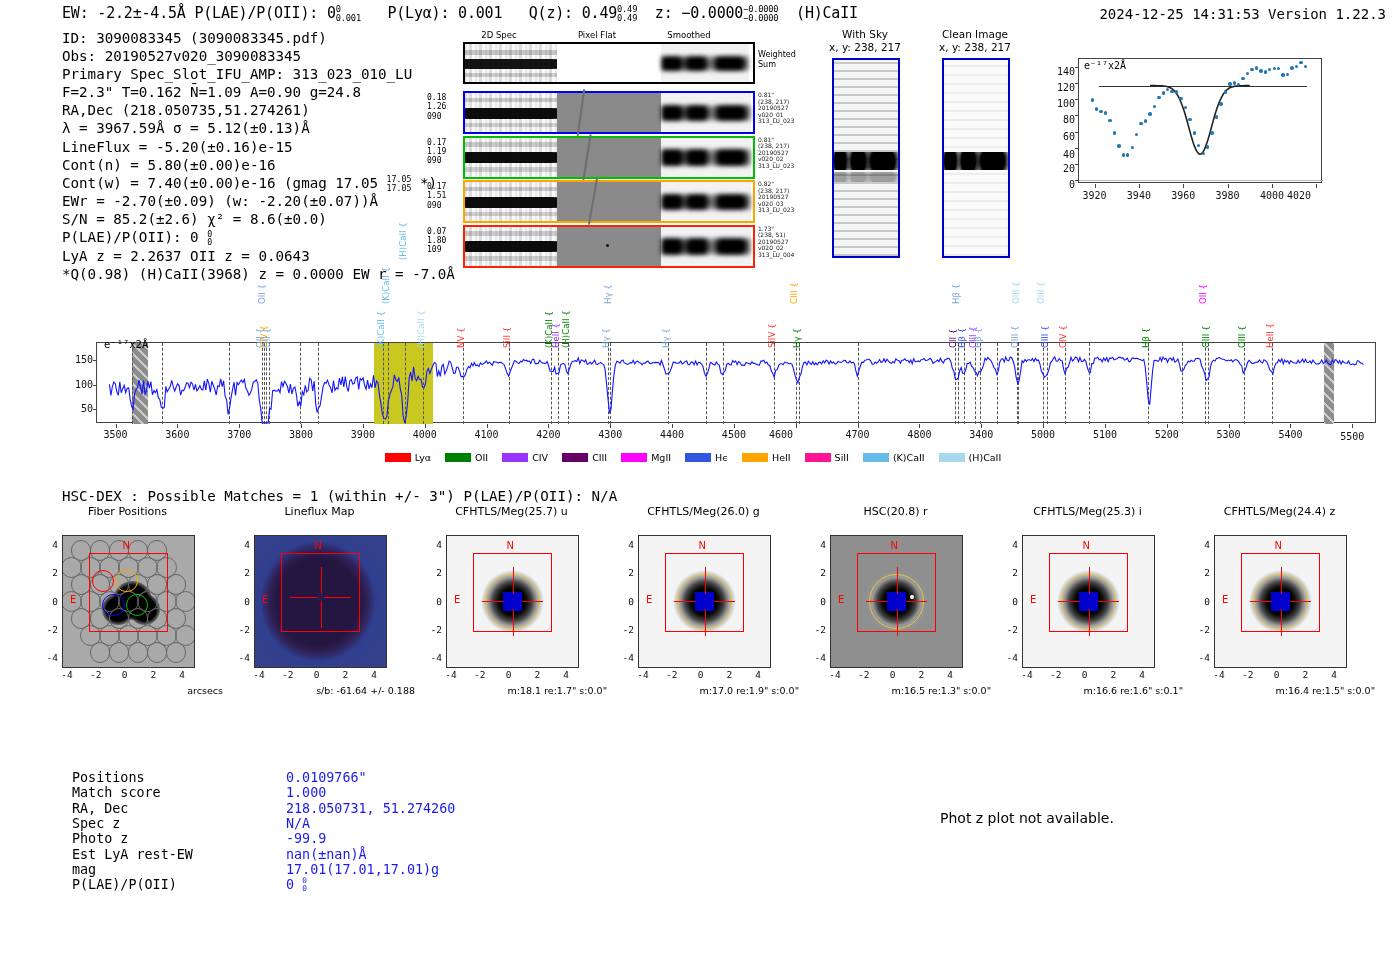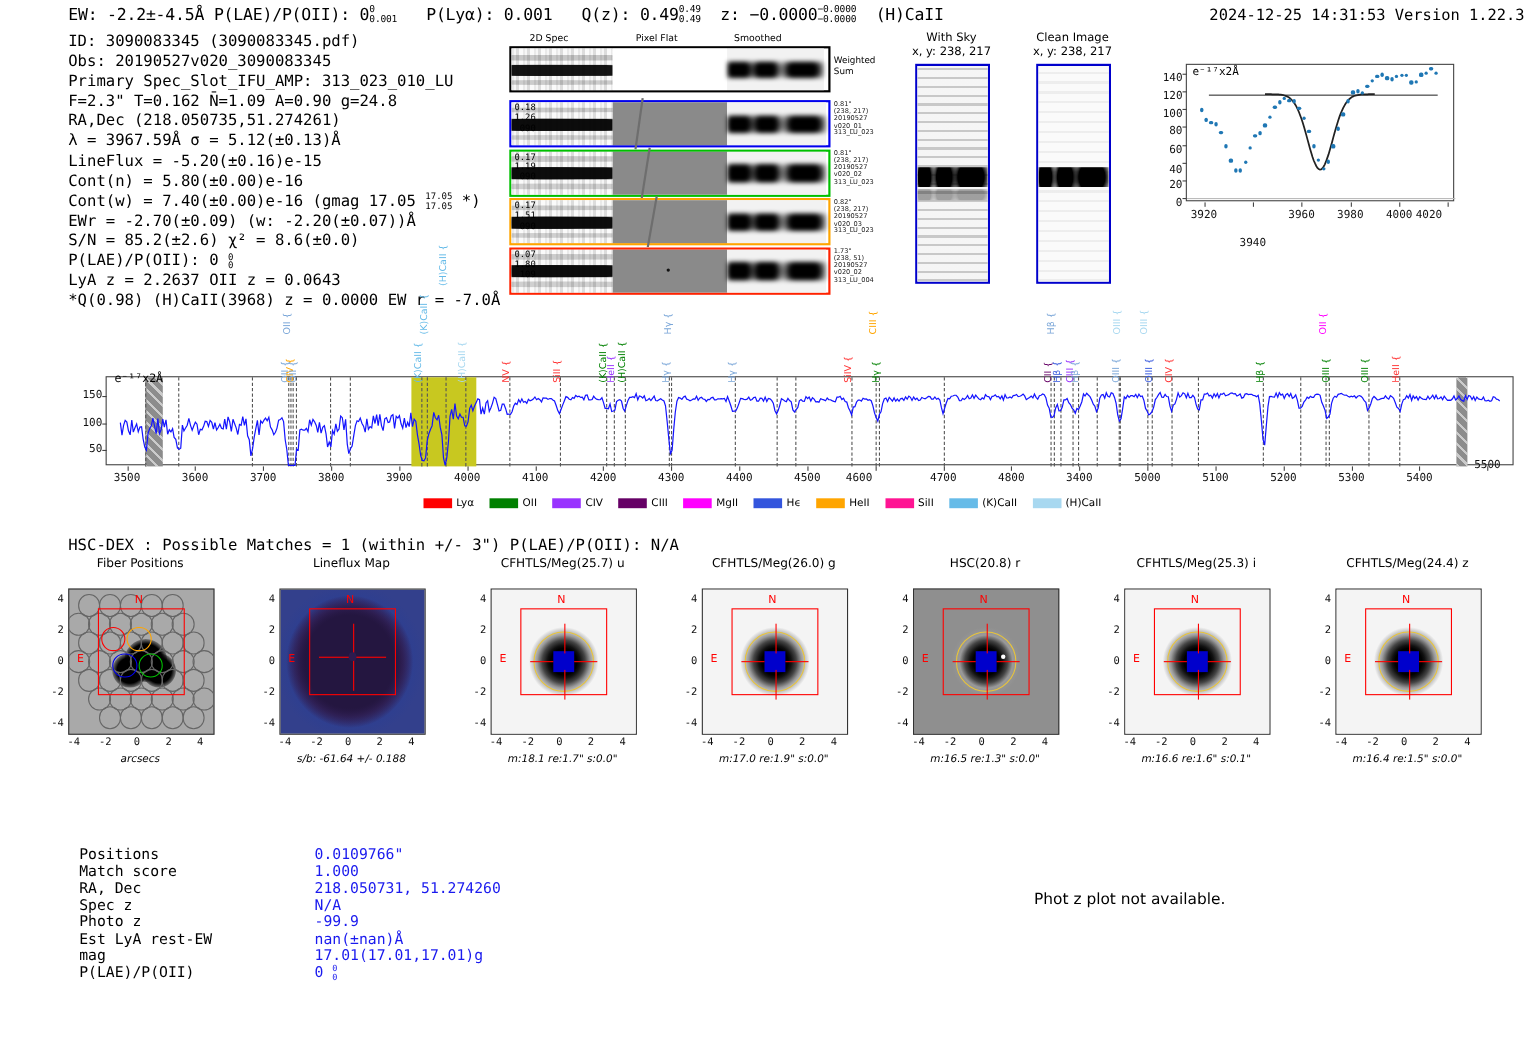--- a/index.html
+++ b/index.html
@@ -30,21 +30,21 @@
      radial-gradient(ellipse 80% 120% at 72% 50%,#000 0%,#000 46%,rgba(0,0,0,0) 78%);}
   .flatpane{background:#8a8a8a;}
   .flatpane.white{background:#fff;}
   .smoothpane{background:#f2f2f2;}
   .smear{position:absolute;left:0;right:0;background:
      radial-gradient(ellipse 22% 130% at 12% 50%,#000 0%,#000 45%,rgba(0,0,0,0) 85%),
      radial-gradient(ellipse 22% 130% at 40% 50%,#000 0%,#000 45%,rgba(0,0,0,0) 85%),
      radial-gradient(ellipse 30% 130% at 78% 50%,#000 0%,#000 48%,rgba(0,0,0,0) 88%);
      filter:blur(2px);}
   .sidelbl{position:absolute;font-size:6px;line-height:6.6px;color:#222;white-space:pre;}
-  .leftlbl{position:absolute;font-size:8px;line-height:9.4px;text-align:right;white-space:pre;margin-left:28px;}
+  .leftlbl{position:absolute;font-size:8px;line-height:9.4px;text-align:left;white-space:pre;}
 
   
   .imgtitle{position:absolute;font-size:10.5px;text-align:center;}
   .skybox{position:absolute;border:2px solid #0000cc;box-sizing:border-box;}
   .skyfill{width:100%;height:100%;position:relative;overflow:hidden;background:#fafafa;}
   .skyrows{position:absolute;inset:0;background:
     repeating-linear-gradient(0deg,rgba(0,0,0,.20) 0 2px,rgba(0,0,0,.02) 2px 8px);}
   .skyrows.faint{background:repeating-linear-gradient(0deg,rgba(0,0,0,.05) 0 2px,rgba(0,0,0,0) 2px 9px);}
   .skyband{position:absolute;left:0;right:0;background:
      radial-gradient(ellipse 18% 140% at 10% 50%,#000 0%,#000 50%,rgba(0,0,0,0) 90%),
@@ -69,22 +69,22 @@
   .hlband{position:absolute;background:#c8c820;}
   .emlbl{position:absolute;font-size:8.6px;white-space:nowrap;
      transform-origin:left bottom;transform:rotate(-90deg);}
   .legend-item{display:flex;align-items:center;gap:4px;margin-right:14px;}
   .legend-sw{width:26px;height:9px;display:inline-block;}
   .legend-tx{font-size:9.5px;font-family:"DejaVu Sans","Liberation Sans",sans-serif;}
 
   
   .cut-title{position:absolute;font-size:11px;text-align:center;
      font-family:"DejaVu Sans","Liberation Sans",sans-serif;}
-  .cut-foot{position:absolute;font-size:9.5px;text-align:center;
-     font-family:"DejaVu Sans","Liberation Sans",sans-serif;font-style:italic;}
+  .cut-foot{position:absolute;font-size:9.5px;text-align:right;
+     font-family:"DejaVu Sans","Liberation Sans",sans-serif;}
   .cut-img{position:absolute;overflow:hidden;}
   .redbox{position:absolute;border:1.4px solid #ff0000;box-sizing:border-box;}
   .redtick{position:absolute;background:#ff0000;}
   .nlbl,.elbl{position:absolute;color:#ff0000;font-size:10px;
      font-family:"DejaVu Sans","Liberation Sans",sans-serif;}
   .blob{position:absolute;border-radius:50%;}
   .circ{position:absolute;border-radius:50%;box-sizing:border-box;}
 
   
   #btable{top:770px;left:72px;font-size:13.4px;line-height:15.3px;}
@@ -247,21 +247,21 @@
       <div class="tickl mono" style="left: -36px; top: 55.4516px; width: 32px;">80</div>
       <div class="tickmark" style="left: -4px; top: 56.4516px; width: 4px; height: 1px;"></div>
       <div class="tickl mono" style="left: -36px; top: 39.3226px; width: 32px;">100</div>
       <div class="tickmark" style="left: -4px; top: 40.3226px; width: 4px; height: 1px;"></div>
       <div class="tickl mono" style="left: -36px; top: 23.1935px; width: 32px;">120</div>
       <div class="tickmark" style="left: -4px; top: 24.1935px; width: 4px; height: 1px;"></div>
       <div class="tickl mono" style="left: -36px; top: 7.06452px; width: 32px;">140</div>
       <div class="tickmark" style="left: -4px; top: 8.06452px; width: 4px; height: 1px;"></div>
       <div class="tickb mono" style="left: -6.47273px; top: 131px; width: 44px;">3920</div>
       <div class="tickmark" style="left: 15.5273px; top: 125px; width: 1px; height: 4px;"></div>
-      <div class="tickb mono" style="left: 37.8909px; top: 131px; width: 44px; margin-top: 26px;">3940</div>
+      <div class="tickb mono" style="left: 37.8909px; top: 131px; width: 44px;">3940</div>
       <div class="tickmark" style="left: 59.8909px; top: 125px; width: 1px; height: 4px;"></div>
       <div class="tickb mono" style="left: 82.2545px; top: 131px; width: 44px;">3960</div>
       <div class="tickmark" style="left: 104.255px; top: 125px; width: 1px; height: 4px;"></div>
       <div class="tickb mono" style="left: 126.618px; top: 131px; width: 44px;">3980</div>
       <div class="tickmark" style="left: 148.618px; top: 125px; width: 1px; height: 4px;"></div>
       <div class="tickb mono" style="left: 170.982px; top: 131px; width: 44px;">4000</div>
       <div class="tickmark" style="left: 192.982px; top: 125px; width: 1px; height: 4px;"></div>
       <div class="tickb mono" style="left: 198px; top: 131px; width: 44px;">4020</div>
       <div class="tickmark" style="left: 237.345px; top: 125px; width: 1px; height: 4px;"></div>
       <div class="contline" style="left: 19.9636px; top: 26.6129px; width: 208.509px;"></div>
@@ -366,21 +366,21 @@
       <div class="tickb mono" style="left: 922.087px; top: 86px; width: 48px;">5000</div>
       <div class="tickmark" style="left: 946.087px; top: 81px; width: 1px; height: 4px;"></div>
       <div class="tickb mono" style="left: 983.923px; top: 86px; width: 48px;">5100</div>
       <div class="tickmark" style="left: 1007.92px; top: 81px; width: 1px; height: 4px;"></div>
       <div class="tickb mono" style="left: 1045.76px; top: 86px; width: 48px;">5200</div>
       <div class="tickmark" style="left: 1069.76px; top: 81px; width: 1px; height: 4px;"></div>
       <div class="tickb mono" style="left: 1107.59px; top: 86px; width: 48px;">5300</div>
       <div class="tickmark" style="left: 1131.59px; top: 81px; width: 1px; height: 4px;"></div>
       <div class="tickb mono" style="left: 1169.43px; top: 86px; width: 48px;">5400</div>
       <div class="tickmark" style="left: 1193.43px; top: 81px; width: 1px; height: 4px;"></div>
-      <div class="tickb mono" style="left: 1231.27px; top: 74px; width: 48px; text-align: center;">5500</div>
+      <div class="tickb mono" style="left: 1231.27px; top: 88px; width: 48px; text-align: center;">5500</div>
       <div class="tickmark" style="left: 1255.27px; top: 81px; width: 1px; height: 4px;"></div>
       <div class="vline" style="left: 35.2464px; top: 0px; height: 81px;"></div>
       <div class="vline" style="left: 64.9275px; top: 0px; height: 81px;"></div>
       <div class="vline" style="left: 131.71px; top: 0px; height: 81px;"></div>
       <div class="vline" style="left: 166.957px; top: 0px; height: 81px;"></div>
       <div class="vline" style="left: 165.101px; top: 0px; height: 81px;"></div>
       <div class="vline" style="left: 168.812px; top: 0px; height: 81px;"></div>
       <div class="vline" style="left: 171.903px; top: 0px; height: 81px;"></div>
       <div class="vline" style="left: 202.821px; top: 0px; height: 81px;"></div>
       <div class="vline" style="left: 221.372px; top: 0px; height: 81px;"></div>

